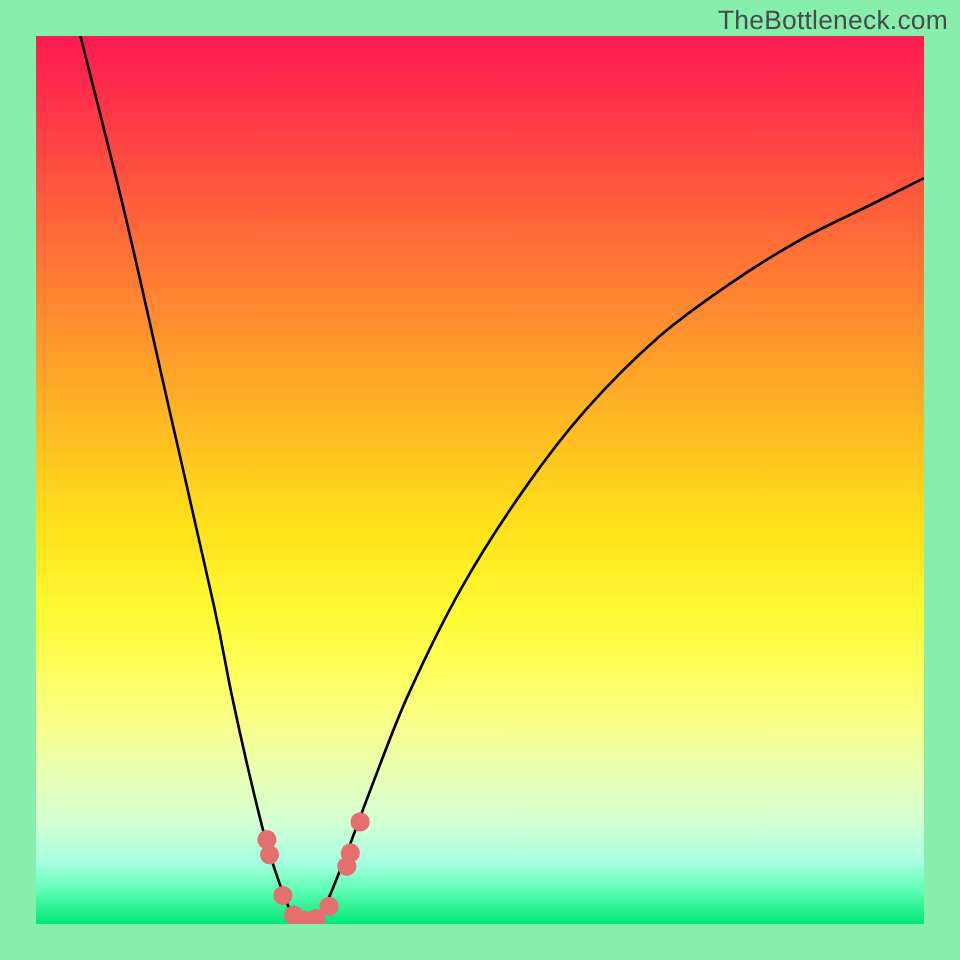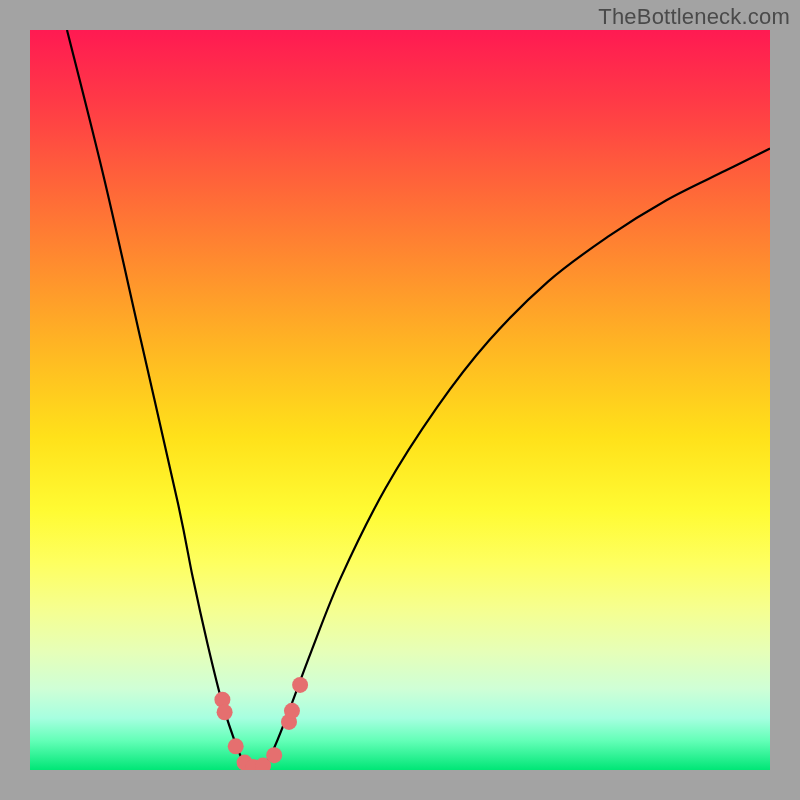--- a/index.html
+++ b/index.html
@@ -7,21 +7,21 @@
     padding: 0;
     width: 800px;
     height: 800px;
     background: #000;
     overflow: hidden;
     font-family: Arial, Helvetica, sans-serif;
   }
   .frame {
     position: absolute;
     inset: 0;
-    background: #a3a3a3;
+    background: #86efac;
   }
   .plot {
     position: absolute;
     left: 30px;
     top: 30px;
     width: 740px;
     height: 740px;
     overflow: hidden;
   }
   .gradient {

